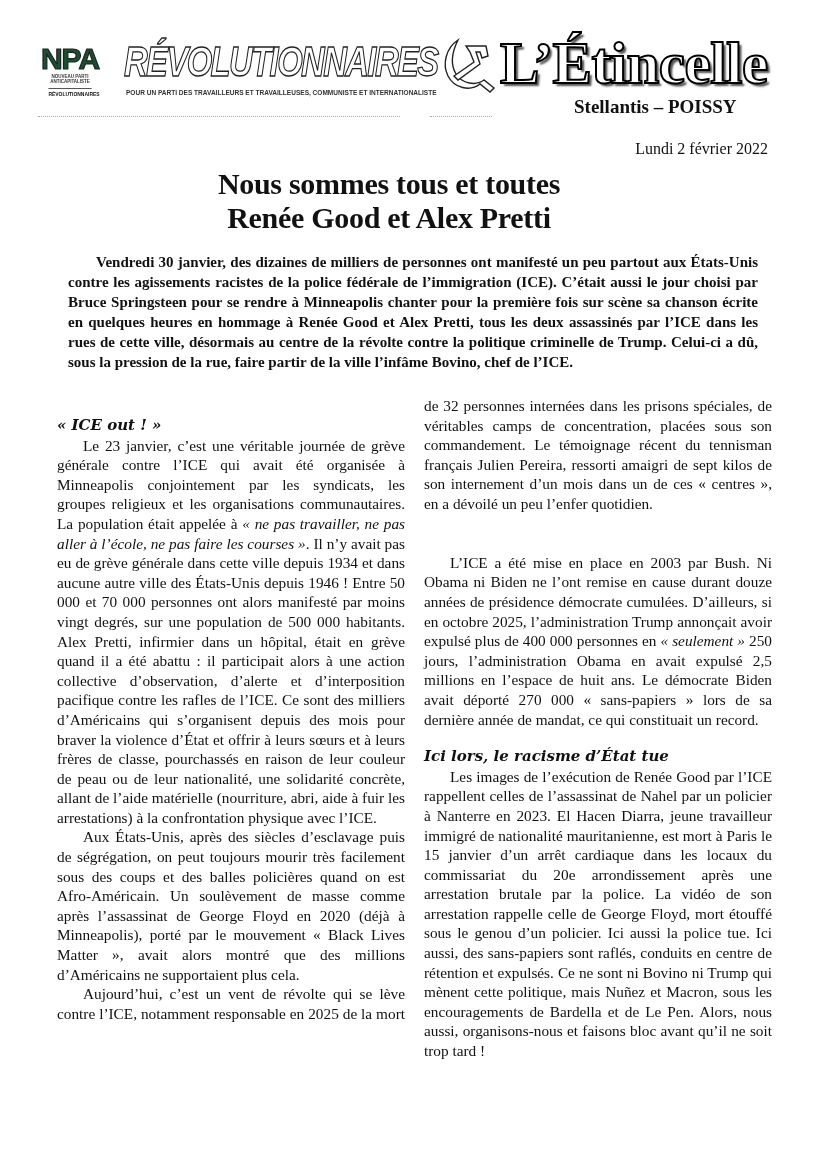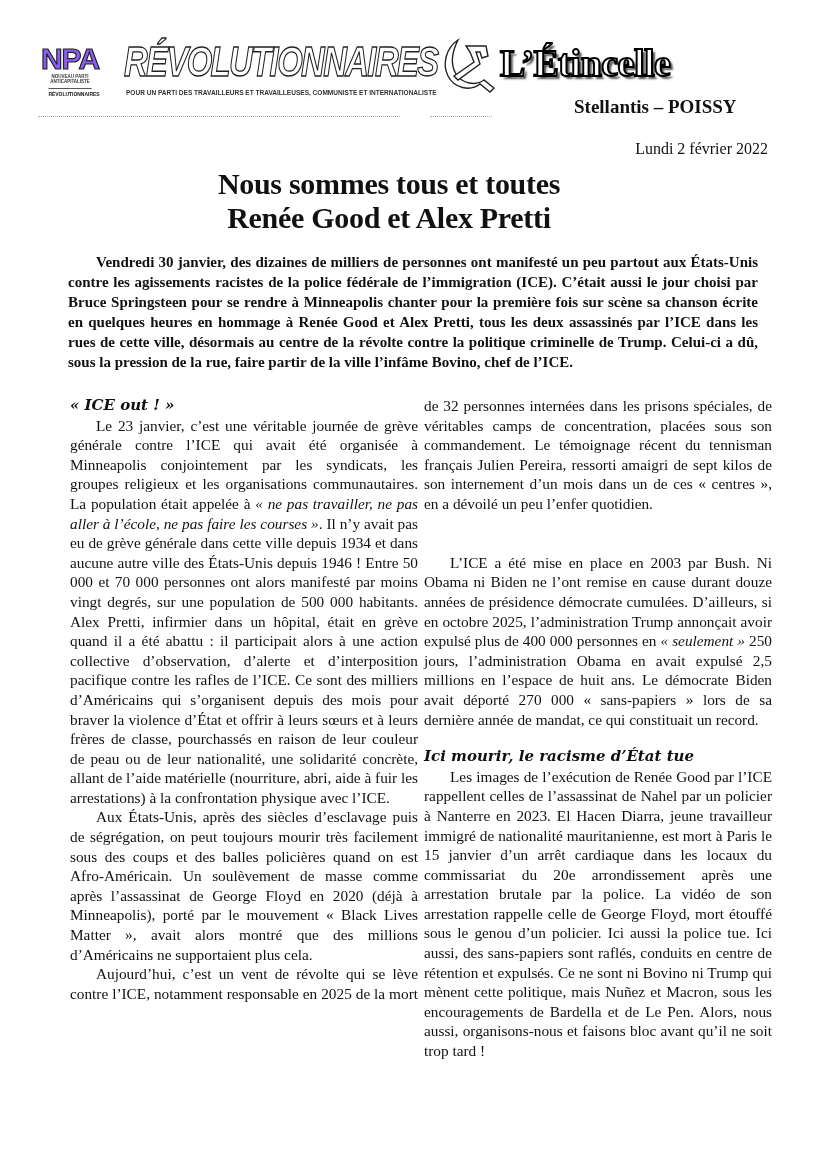--- a/index.html
+++ b/index.html
@@ -1,39 +1,39 @@
 <!DOCTYPE html>
 <html><head>
 <meta charset="utf-8">
 <style>
   html, body { margin:0; padding:0; background:#ffffff; }
   body { width:826px; height:1169px; position:relative; overflow:hidden; font-family:"Liberation Serif", "DejaVu Serif", serif; color:#111; }
   .abs { position:absolute; }
 
   
   .npa-logo { left:38px; top:44px; width:64px; height:56px; text-align:center; }
-  .npa-big { font-family:"Liberation Sans", sans-serif; font-size:30px; font-weight:bold; line-height:30px; letter-spacing:-1px; color:#8b5cf6; -webkit-text-stroke:1.2px #222; }
+  .npa-big { font-family:"Liberation Sans", sans-serif; font-size:30px; font-weight:bold; line-height:30px; letter-spacing:-1px; color:#14532d; -webkit-text-stroke:1.2px #222; }
   .npa-small { font-family:"Liberation Sans", sans-serif; font-size:4.5px; line-height:5px; font-weight:bold; color:#333; }
   .npa-rev { font-family:"Liberation Sans", sans-serif; font-size:5.5px; font-weight:bold; margin-top:4px; border-top:1px solid #555; padding-top:2px; width:48px; margin-left:auto; margin-right:auto; transform:scaleX(0.9); }
   .rev-title { left:124px; top:40px; width:284px; font-family:"Liberation Sans", sans-serif; font-size:42px; font-weight:bold; font-style:italic; color:#fff; -webkit-text-stroke:1.3px #222; letter-spacing:-2px; line-height:44px; transform:scaleX(0.78); transform-origin:left top; white-space:nowrap; }
   .rev-sub { left:126px; top:88px; font-family:"Liberation Sans", sans-serif; font-size:7.6px; font-weight:bold; color:#333; white-space:nowrap; transform:scaleX(0.86); transform-origin:left top; }
   .dots { height:0; border-top:1px dotted #aaa; }
   .dots-left { left:38px; top:116px; width:362px; }
   .dots-right { left:430px; top:116px; width:62px; }
   .hs-icon { left:436px; top:34px; width:64px; height:64px; }
-  .etincelle { left:500px; top:34px; font-family:"Liberation Serif", serif; font-weight:bold; font-size:38px; line-height:58px; color:#fff; -webkit-text-stroke:2px #000; text-shadow:3px 3px 2px #555; letter-spacing:-0.5px; white-space:nowrap; }
+  .etincelle { left:500px; top:34px; font-family:"Liberation Serif", serif; font-weight:bold; font-size:59px; line-height:58px; color:#fff; -webkit-text-stroke:2px #000; text-shadow:3px 3px 2px #555; letter-spacing:-0.5px; white-space:nowrap; }
   .subtitle { left:574px; top:96px; font-size:19px; line-height:22px; white-space:nowrap;font-weight:bold; }
   .date { right:58px; top:139px; font-size:16px; line-height:20px; }
 
   .headline { left:0; width:778px; top:167px; text-align:center; font-family:"Liberation Serif", serif; font-weight:bold; font-size:30px; line-height:34px; letter-spacing:-0.3px; }
   .chapeau { left:56px; top:240px; width:714px; font-family:"Liberation Serif", serif; font-weight:bold; font-size:15px; line-height:20px; text-align:justify; }
   .chapeau p { margin:12px; text-indent:28px; }
 
   .col { top:396px; width:348px; font-size:15.3px; line-height:19.6px; text-align:justify; }
-  .col-left { left:70px; }
+  .col-left { left:57px;margin-top:20px; }
   .col-right { left:424px; }
   .col p { margin:0; text-indent:26px; }
   .col h3 { margin:0; font-family:"DejaVu Serif", serif; font-weight:bold; font-style:italic; font-size:15px; line-height:19.6px; text-align:left; }
   .col h3.gap { margin-top:18px; }
   em { font-style:italic; }
 </style>
 </head>
 <body>
 
 <div class="abs npa-logo">
@@ -74,15 +74,15 @@
   <p><span>Le 23 janvier, c’est une véritable journée de grève générale contre l’ICE qui avait été organisée à Minneapolis conjointement par les syndicats, les groupes religieux et les organisations communautaires. La population était appelée à </span><em>« ne pas travailler, ne pas aller à l’école, ne pas faire les courses »</em><span>. Il n’y avait pas eu de grève générale dans cette ville depuis 1934 et dans aucune autre ville des États-Unis depuis 1946 ! Entre 50 000 et 70 000 personnes ont alors manifesté par moins vingt degrés, sur une population de 500 000 habitants. Alex Pretti, infirmier dans un hôpital, était en grève quand il a été abattu : il participait alors à une action collective d’observation, d’alerte et d’interposition pacifique contre les rafles de l’ICE. Ce sont des milliers d’Américains qui s’organisent depuis des mois pour braver la violence d’État et offrir à leurs sœurs et à leurs frères de classe, pourchassés en raison de leur couleur de peau ou de leur nationalité, une solidarité concrète, allant de l’aide matérielle (nourriture, abri, aide à fuir les arrestations) à la confrontation physique avec l’ICE.</span></p>
   <p>Aux États-Unis, après des siècles d’esclavage puis de ségrégation, on peut toujours mourir très facilement sous des coups et des balles policières quand on est Afro-Américain. Un soulèvement de masse comme après l’assassinat de George Floyd en 2020 (déjà à Minneapolis), porté par le mouvement « Black Lives Matter », avait alors montré que des millions d’Américains ne supportaient plus cela.</p>
   <p style="height:39px;overflow:hidden;">Aujourd’hui, c’est un vent de révolte qui se lève contre l’ICE, notamment responsable en 2025 de la mort de 32 personnes internées dans les prisons spéciales, de véritables camps de concentration, placées sous son commandement. Le témoignage récent du tennisman français Julien Pereira, ressorti amaigri de sept kilos de son internement d’un mois dans un de ces « centres », en a dévoilé un peu l’enfer quotidien.</p>
 </div>
 
 <div class="abs col col-right">
   <div style="height:156.8px; overflow:hidden; position:relative;">
     <p style="position:relative; top:-39.2px;">Aujourd’hui, c’est un vent de révolte qui se lève contre l’ICE, notamment responsable en 2025 de la mort de 32 personnes internées dans les prisons spéciales, de véritables camps de concentration, placées sous son commandement. Le témoignage récent du tennisman français Julien Pereira, ressorti amaigri de sept kilos de son internement d’un mois dans un de ces « centres », en a dévoilé un peu l’enfer quotidien.</p>
   </div>
   <p><span>L’ICE a été mise en place en 2003 par Bush. Ni Obama ni Biden ne l’ont remise en cause durant douze années de présidence démocrate cumulées. D’ailleurs, si en octobre 2025, l’administration Trump annonçait avoir expulsé plus de 400 000 personnes en </span><em>« seulement »</em><span> 250 jours, l’administration Obama en avait expulsé 2,5 millions en l’espace de huit ans. Le démocrate Biden avait déporté 270 000 « sans-papiers » lors de sa dernière année de mandat, ce qui constituait un record.</span></p>
-  <h3 class="gap">Ici mourir, le racisme d’État tue</h3>
+  <h3 class="gap">Ici lors, le racisme d’État tue</h3>
   <p>Les images de l’exécution de Renée Good par l’ICE rappellent celles de l’assassinat de Nahel par un policier à Nanterre en 2023. El Hacen Diarra, jeune travailleur immigré de nationalité mauritanienne, est mort à Paris le 15 janvier d’un arrêt cardiaque dans les locaux du commissariat du 20e arrondissement après une arrestation brutale par la police. La vidéo de son arrestation rappelle celle de George Floyd, mort étouffé sous le genou d’un policier. Ici aussi la police tue. Ici aussi, des sans-papiers sont raflés, conduits en centre de rétention et expulsés. Ce ne sont ni Bovino ni Trump qui mènent cette politique, mais Nuñez et Macron, sous les encouragements de Bardella et de Le Pen. Alors, nous aussi, organisons-nous et faisons bloc avant qu’il ne soit trop tard !</p>
 </div>
 
 </body></html>

